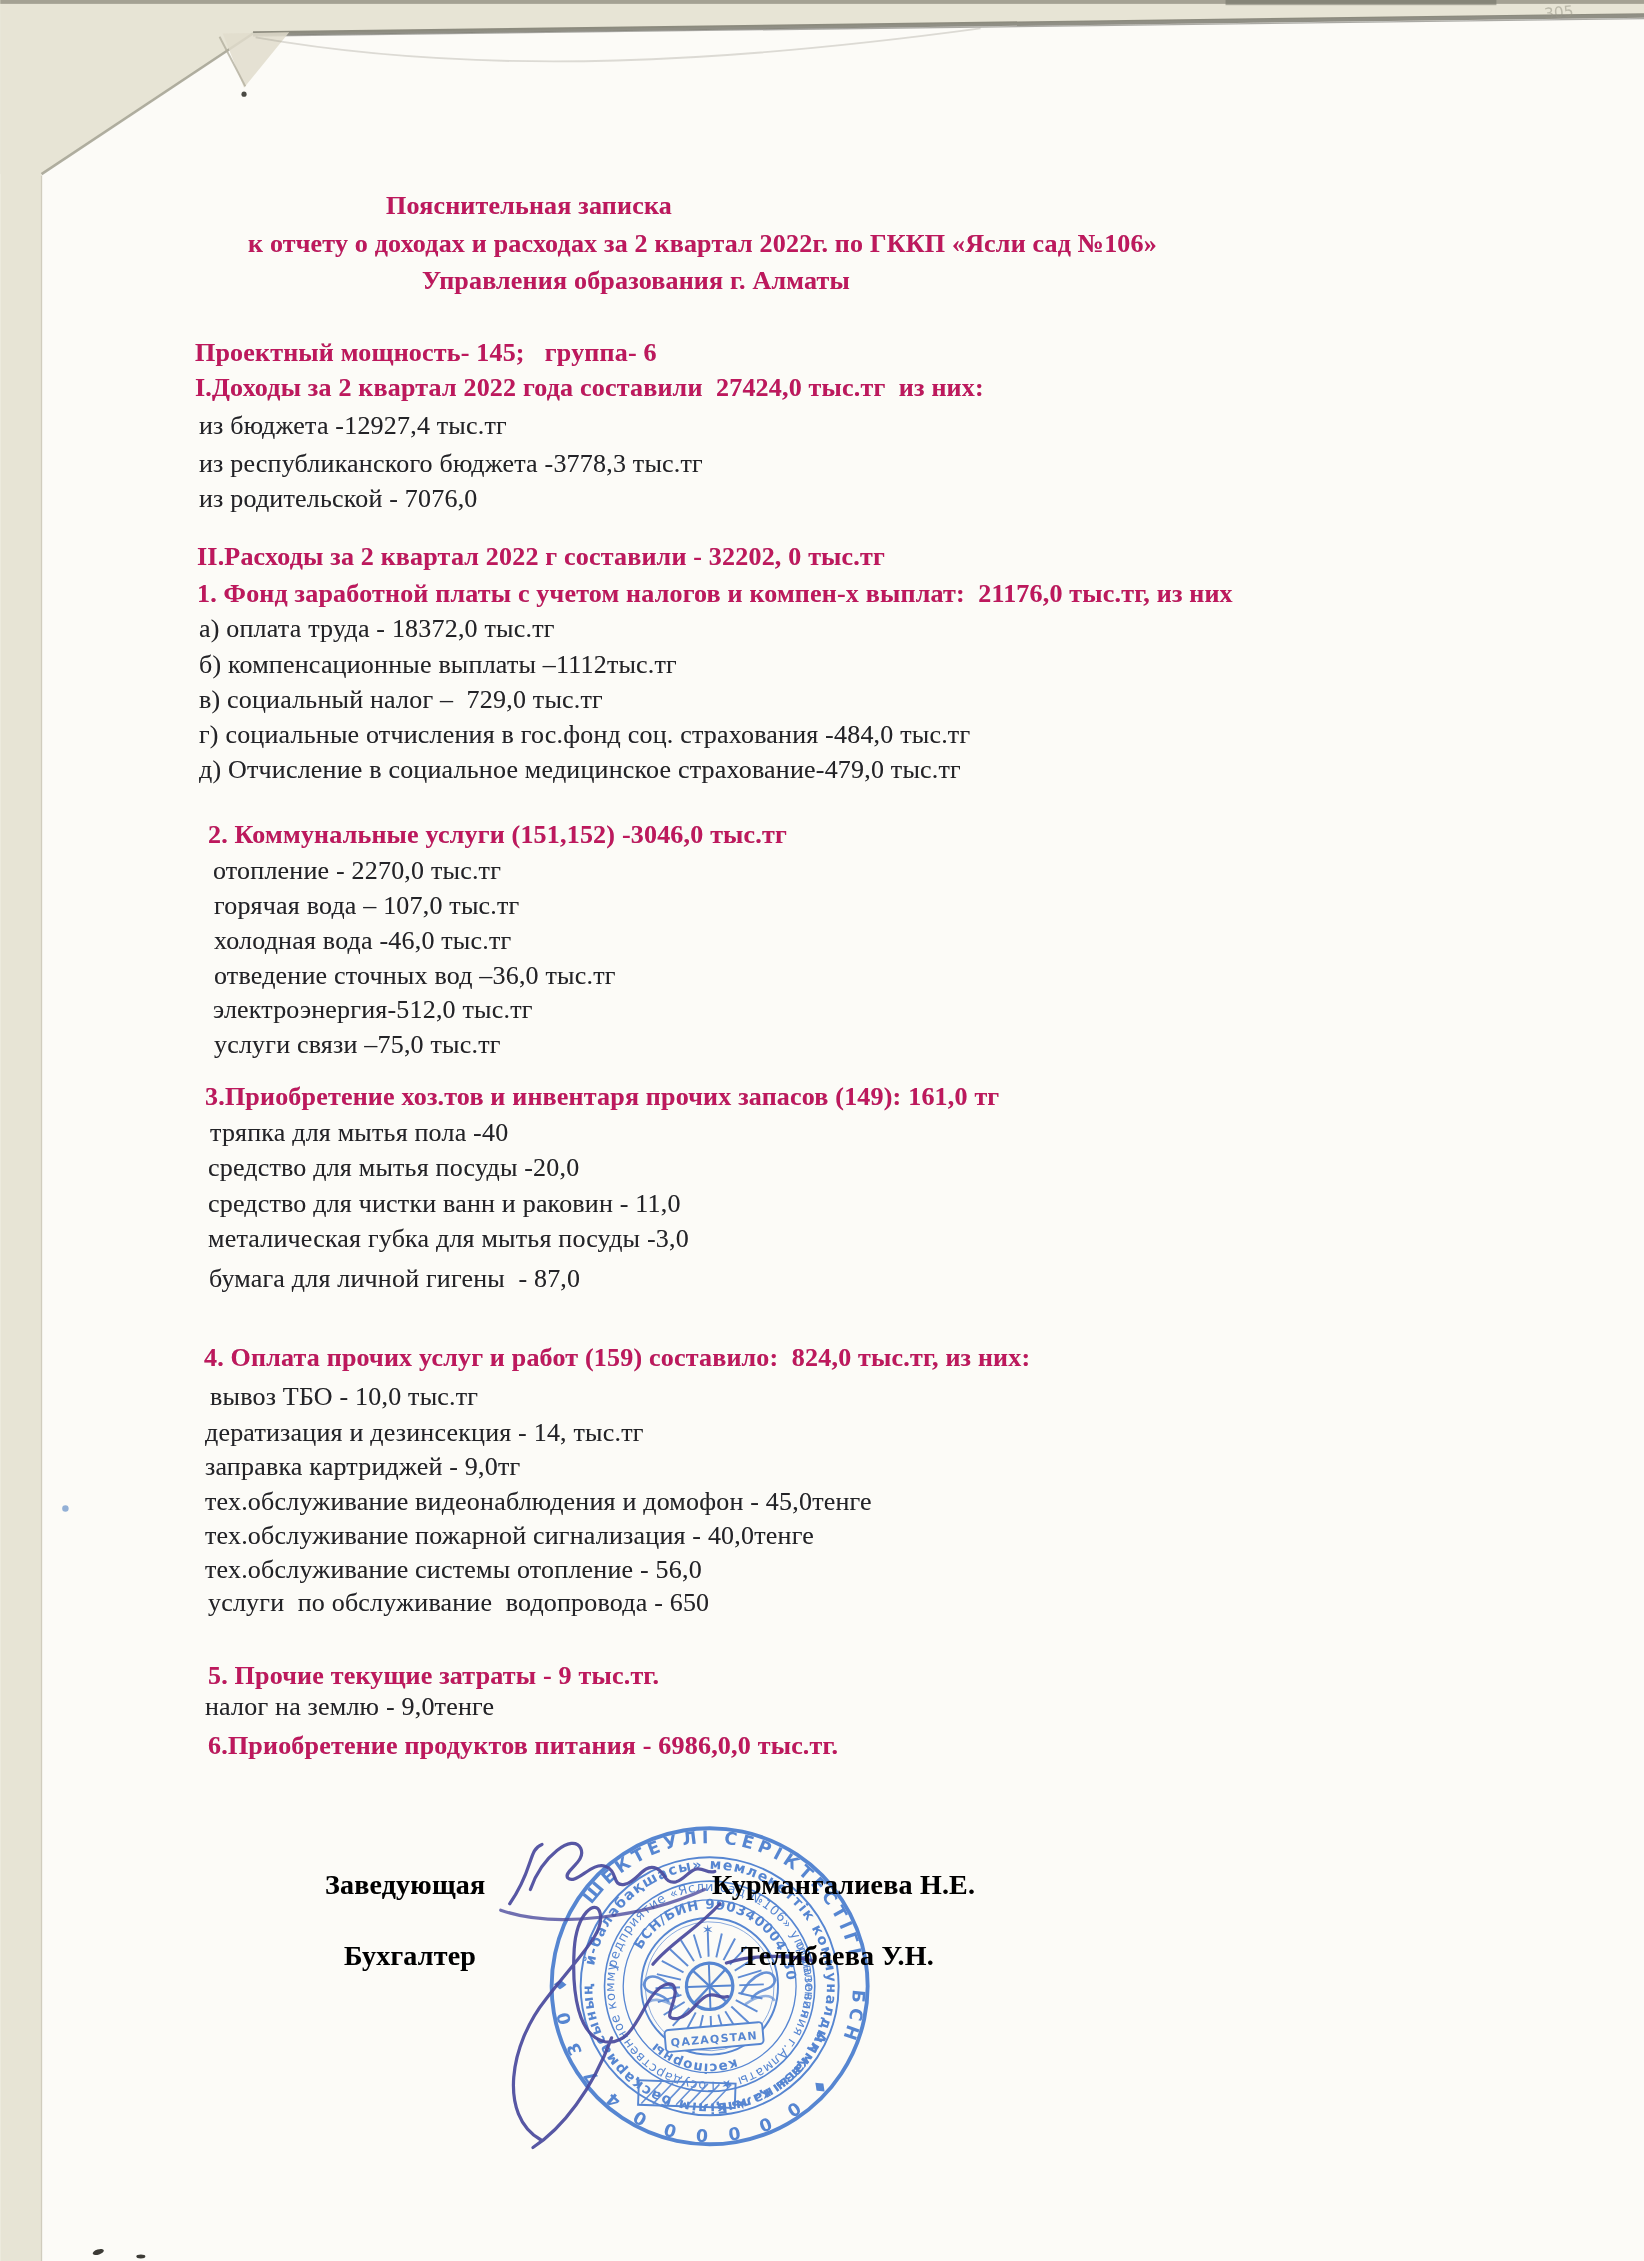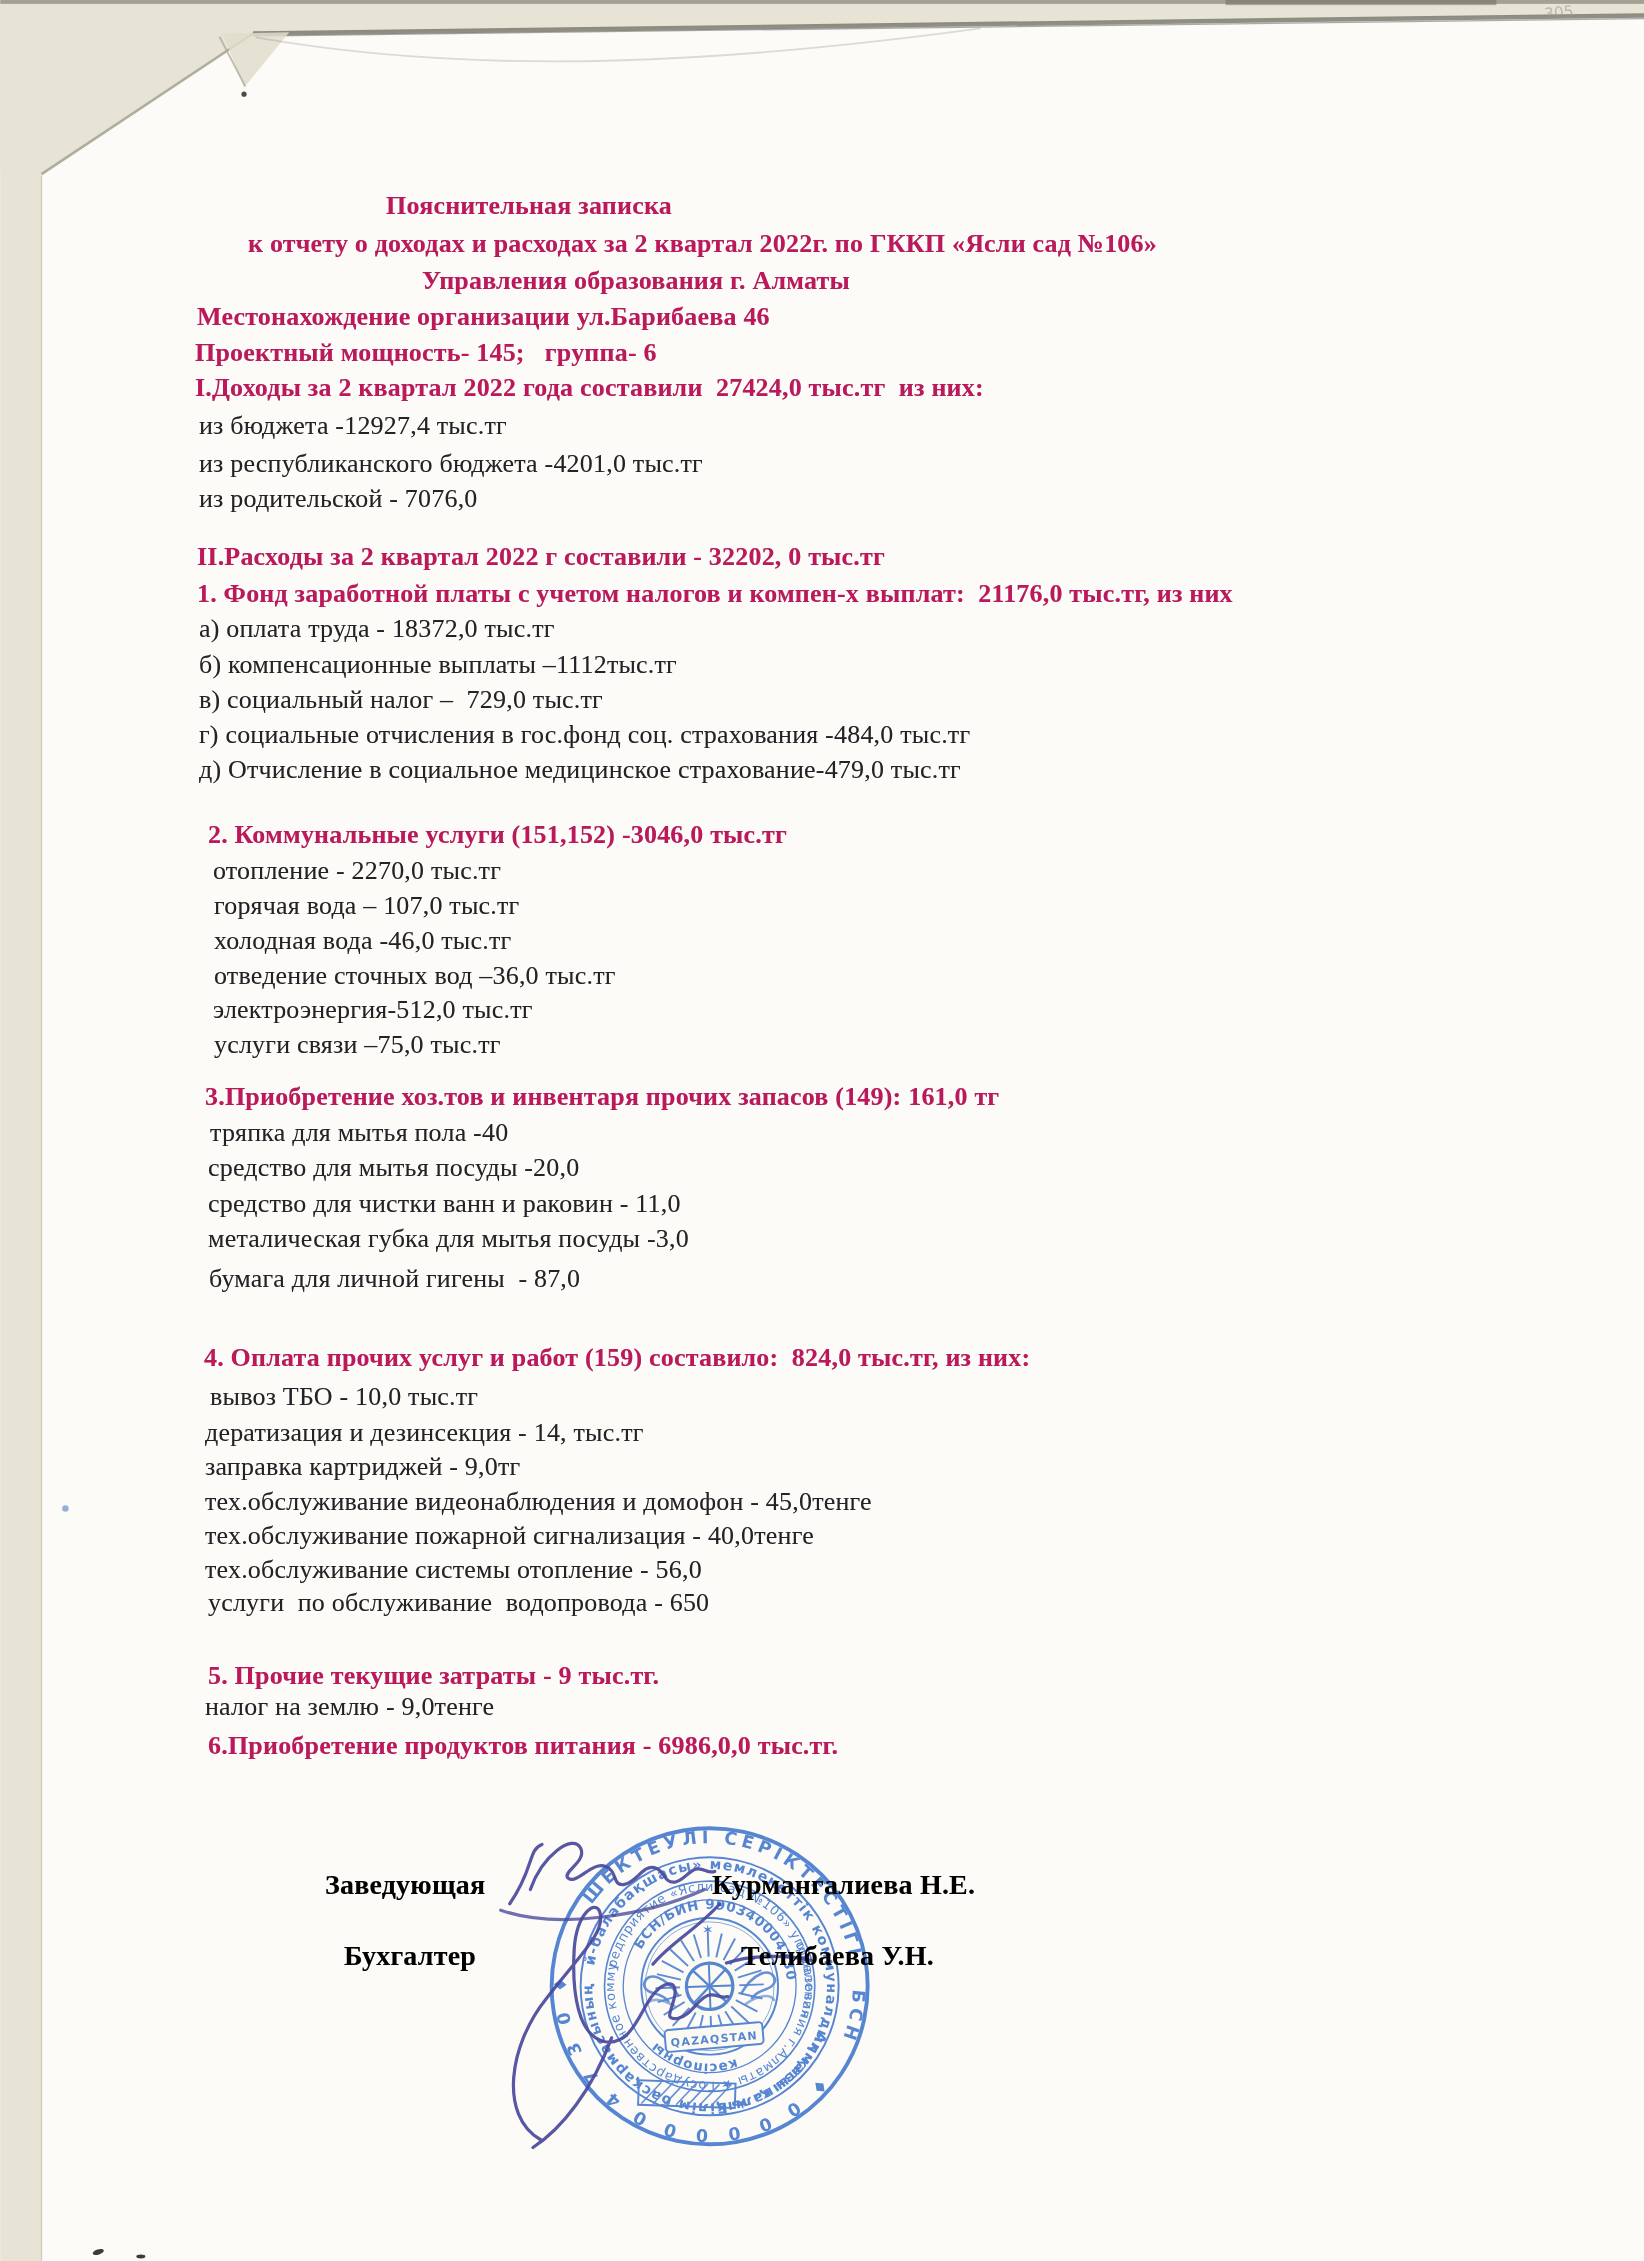--- a/index.html
+++ b/index.html
@@ -28,26 +28,25 @@
   .pencil{font:24px "DejaVu Sans",sans-serif;fill:#9a988c;}
 </style>
 </head>
 <body>
 
 <div class="page">
 
   <div class="ln b" style="top:191px;left:386px">Пояснительная записка</div>
   <div class="ln b" style="top:229px;left:248px">к отчету о доходах и расходах за 2 квартал 2022г. по ГККП «Ясли сад №106»</div>
   <div class="ln b" style="top:266px;left:422px">Управления образования г. Алматы</div>
-  <div class="ln b" style="top:302px;left:197px">Местонахождение организации ул.Барибаева 46</div>
   <div class="ln b" style="top:338px;left:195px">Проектный мощность- 145;   группа- 6</div>
 
   <div class="ln b" style="top:373px;left:195px">I.Доходы за 2 квартал 2022 года составили  27424,0 тыс.тг  из них:</div>
   <div class="ln" style="top:411px;left:199px">из бюджета -12927,4 тыс.тг</div>
-  <div class="ln" style="top:449px;left:199px">из республиканского бюджета -4201,0 тыс.тг</div>
+  <div class="ln" style="top:449px;left:199px">из республиканского бюджета -3778,3 тыс.тг</div>
   <div class="ln" style="top:484px;left:199px">из родительской - 7076,0</div>
 
   <div class="ln b" style="top:542px;left:197px">II.Расходы за 2 квартал 2022 г составили - 32202, 0 тыс.тг</div>
 
   <div class="ln b" style="top:579px;left:197px">1. Фонд заработной платы с учетом налогов и компен-х выплат:  21176,0 тыс.тг, из них</div>
   <div class="ln" style="top:614px;left:199px">а) оплата труда - 18372,0 тыс.тг</div>
   <div class="ln" style="top:650px;left:199px">б) компенсационные выплаты –1112тыс.тг</div>
   <div class="ln" style="top:685px;left:199px">в) социальный налог –  729,0 тыс.тг</div>
   <div class="ln" style="top:720px;left:199px">г) социальные отчисления в гос.фонд соц. страхования -484,0 тыс.тг</div>
   <div class="ln" style="top:755px;left:199px">д) Отчисление в социальное медицинское страхование-479,0 тыс.тг</div>

